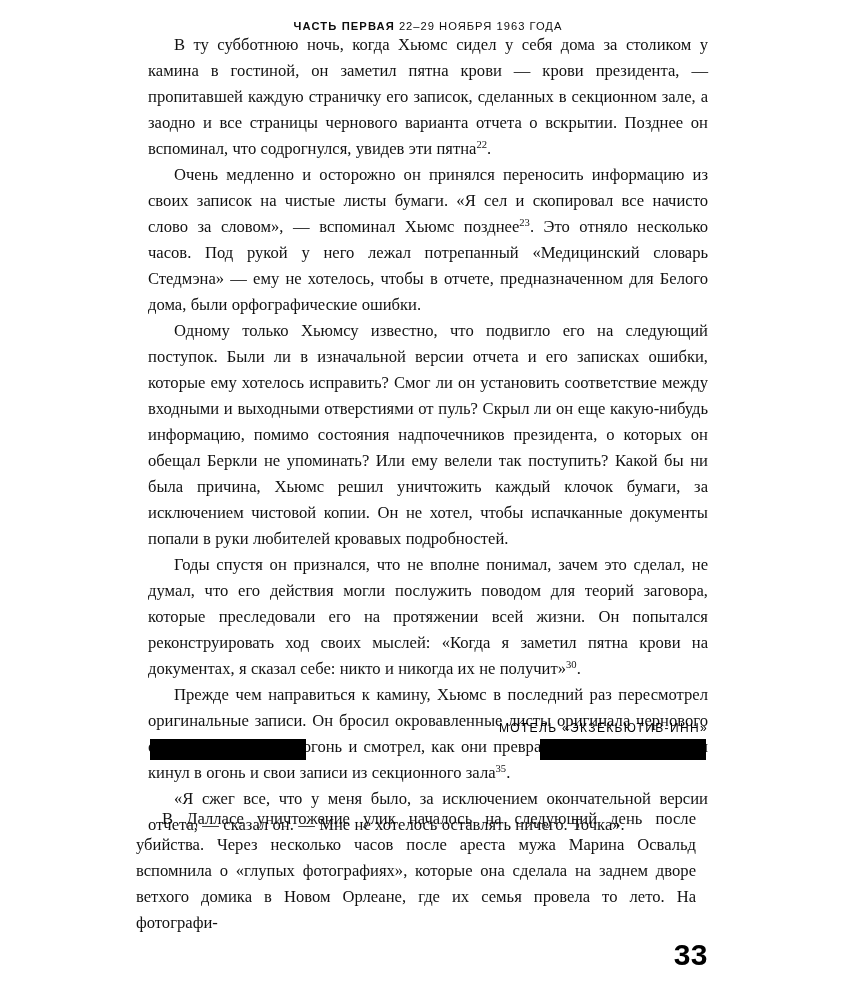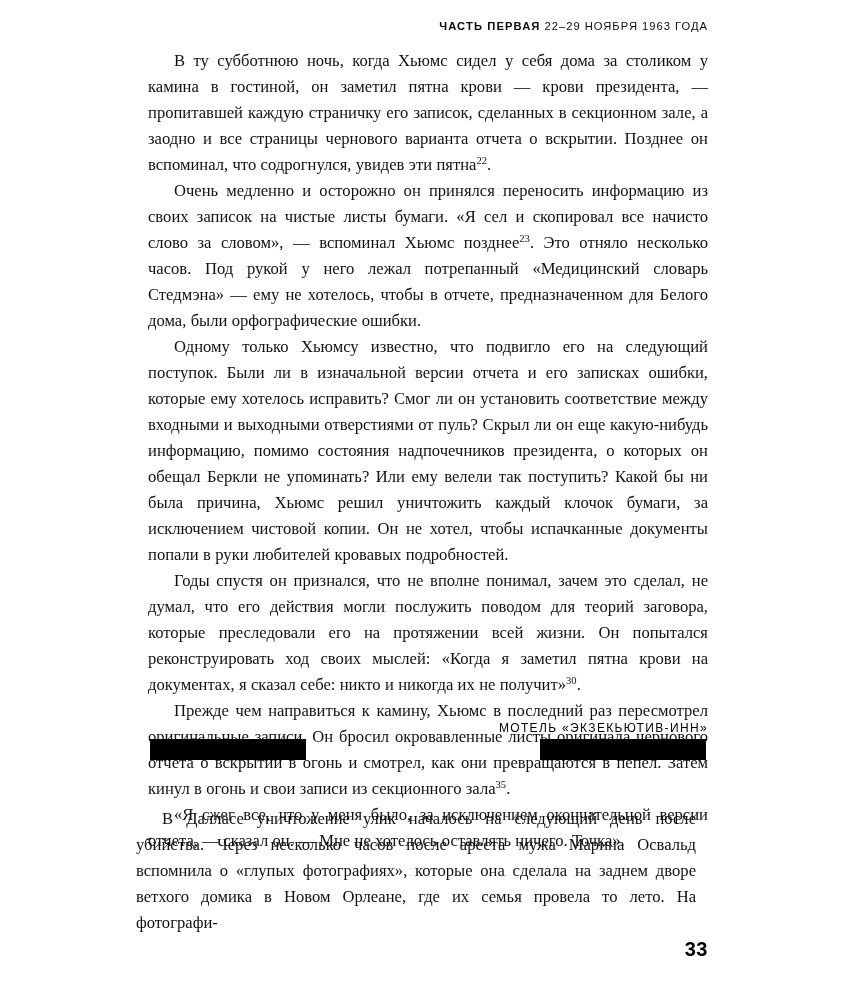--- a/index.html
+++ b/index.html
@@ -21,40 +21,40 @@
     overflow: hidden;
     box-sizing: border-box;
   }
 
   
   .running-head {
     position: absolute;
     top: 20px;
     left: 148px;
     width: 560px;
-    text-align: right;
+    text-align: center;
     font-family: "Liberation Sans", "DejaVu Sans", sans-serif;
     font-size: 11.2px;
     letter-spacing: 0.9px;
     color: #0d0d0d;
     white-space: nowrap;
   }
   .running-head .rh-part {
     font-weight: bold;
     letter-spacing: 1.1px;
   }
   .running-head .rh-date {
     font-weight: normal;
     letter-spacing: 1.0px;
   }
 
   
   .column {
     position: absolute;
-    top: 48px;
+    top: 32px;
     left: 148px;
     width: 560px;
   }
 
   p.body-par {
     margin: 0;
     font-size: 16.6px;
     line-height: 26.0px;
     text-align: justify;
     text-indent: 26px;
@@ -109,21 +109,21 @@
 
   
   .folio {
     position: absolute;
     left: 148px;
     top: 938px;
     width: 560px;
     text-align: right;
     font-family: "Liberation Sans", "DejaVu Sans", sans-serif;
     font-weight: bold;
-    font-size: 20px;
+    font-size: 30px;
     letter-spacing: 0.5px;
     color: #000000;
   }
 </style>
 </head>
 <body>
 
 <div class="page">
 
   <div class="running-head">

